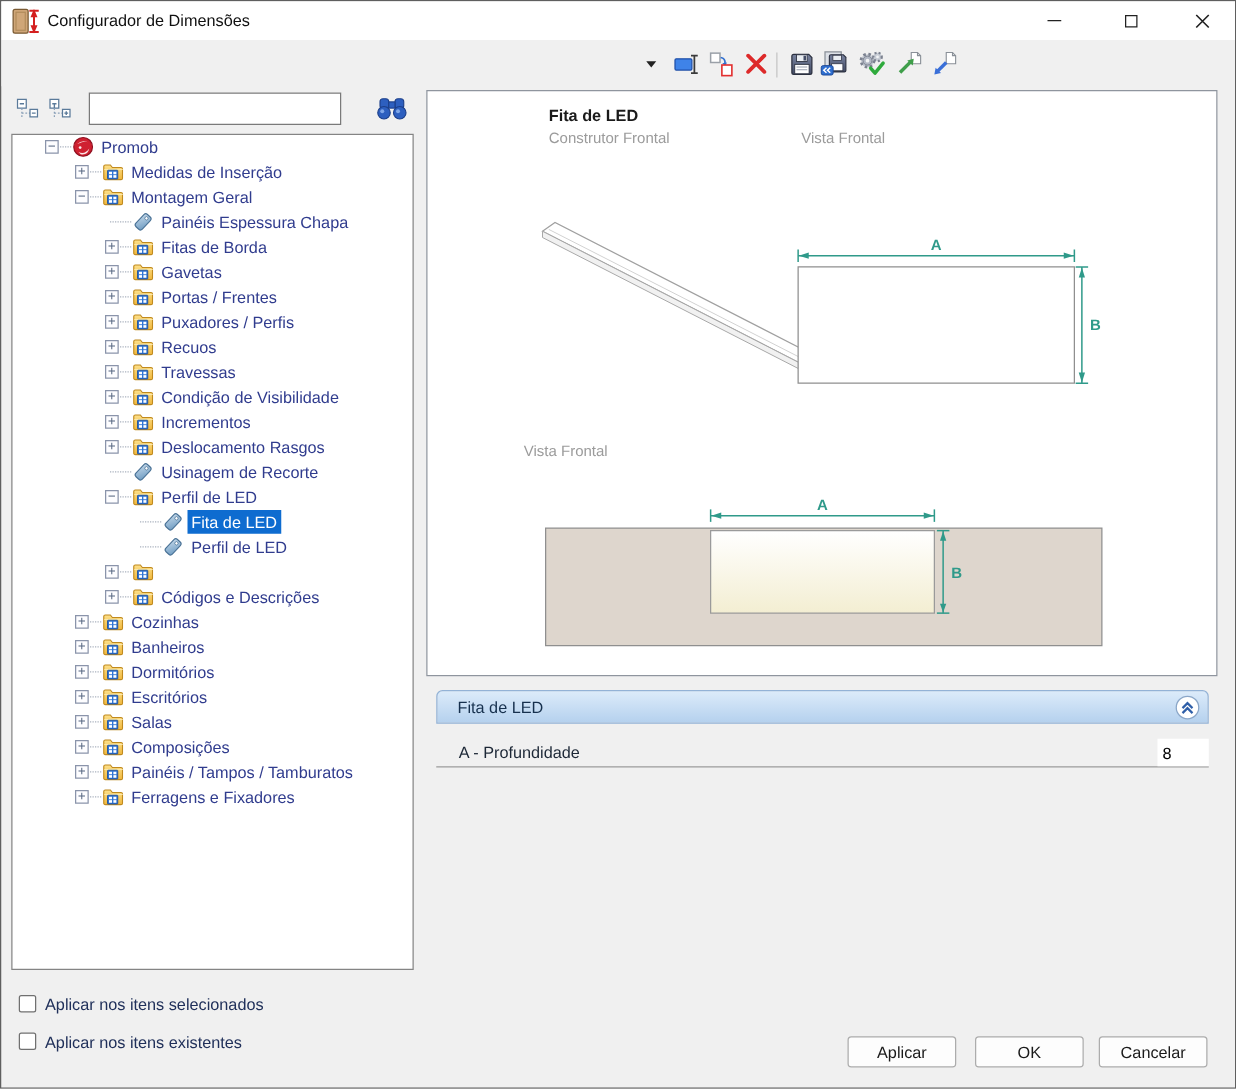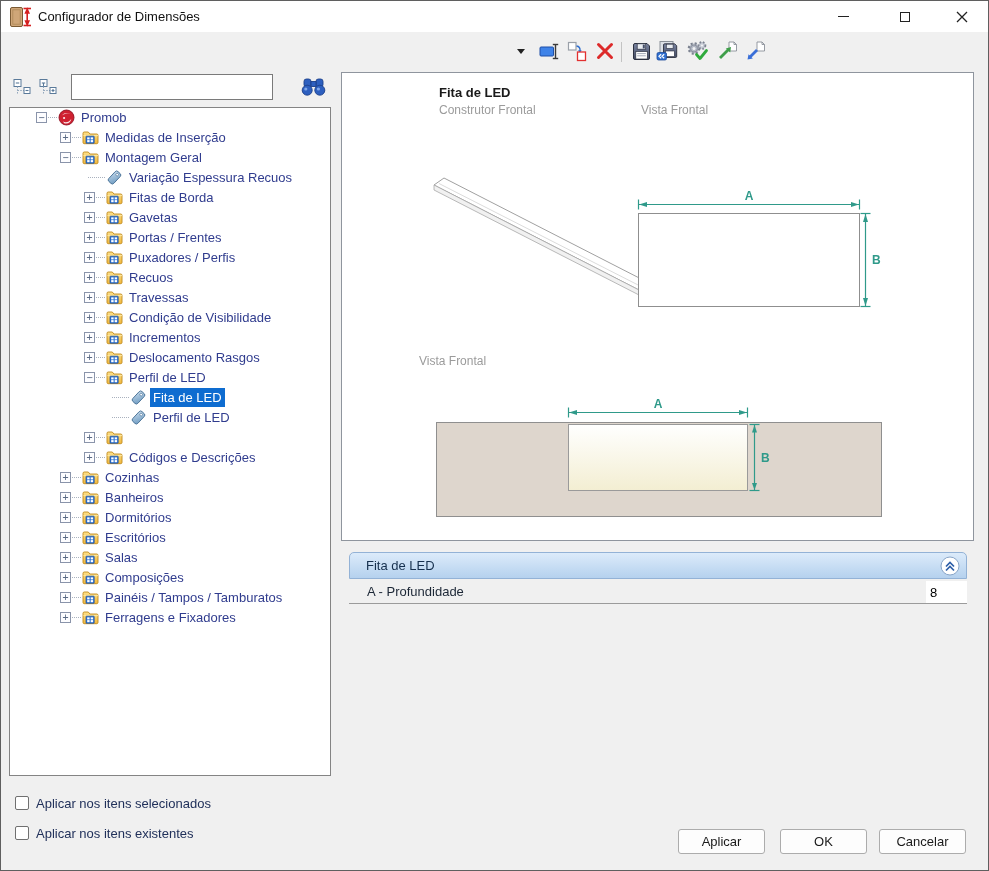--- a/index.html
+++ b/index.html
@@ -45,21 +45,21 @@
   .pv-sub{position:absolute;font-size:12px;color:#9b9b9b;}
   .pv-sub.persp{left:97px;top:30px;}
   .pv-sub.vtop{left:299px;top:30px;}
   .pv-sub.vbottom{left:77px;top:281px;}
   .pv-svg{position:absolute;left:0;top:0;}
   
   .prop-grid{position:absolute;left:348px;top:551px;width:618px;}
   .prop-header{position:relative;height:27px;background:linear-gradient(#dcebfa,#b5d1ee);
     border:1px solid #93b2d6;border-radius:5px 5px 0 0;color:#16304e;font-size:13px;line-height:25px;padding-left:16px;}
   .chev-btn{position:absolute;right:6px;top:3px;width:20px;height:20px;cursor:default;}
-  .prop-rows{margin-top:2px;}
+  .prop-rows{margin-top:12px;}
   .prow{position:relative;height:23px;border-bottom:1px solid #9b9b9b;font-size:13px;color:#1c2736;}
   .prow-label{position:absolute;left:18px;top:0;line-height:22px;}
   .prow-value{position:absolute;left:577px;right:0;top:0;height:22px;background:#fff;border:none;outline:none;
     font-family:"Liberation Sans",sans-serif;font-size:13px;color:#000;padding:0 0 0 4px;}
   
   .chk{position:absolute;left:14px;width:14px;height:14px;background:#fff;border:1px solid #707070;border-radius:2px;cursor:default;}
   .chk-label{position:absolute;left:35px;font-size:13px;color:#20305a;line-height:15px;}
   .btn{position:absolute;top:828px;width:87px;height:25px;background:#fdfdfd;border:1px solid #acacac;
     border-radius:3px;font-family:"Liberation Sans",sans-serif;font-size:13px;color:#1a1a1a;cursor:default;}
   .hidden-defs{position:absolute;width:0;height:0;}
@@ -270,21 +270,21 @@
         <span class="tlabel" style="left:95px">Montagem Geral</span>
       </div>
       <div class="trow">
         <span class="stub" style="left:78px;width:17px"></span>
         <span class="ticon" style="left:96px"><svg width="17" height="17" viewBox="0 0 17 17">
             <g transform="rotate(43 8.5 8.5)">
               <rect x="5" y="1.8" width="7" height="13.4" rx="2" fill="url(#gTag)" stroke="#4a7296" stroke-width="0.9"></rect>
               <circle cx="8.5" cy="4.6" r="1.3" fill="#fff" stroke="#4a7296" stroke-width="0.6"></circle>
             </g>
           </svg></span>
-        <span class="tlabel" style="left:119px">Variação Espessura Recuos</span>
+        <span class="tlabel" style="left:119px">Painéis Espessura Chapa</span>
       </div>
       <div class="trow">
         <span class="exp" style="left:74px"><span>+</span></span>
         <span class="stub" style="left:86px;width:9px"></span>
         <span class="ticon" style="left:96px"><svg width="17" height="16" viewBox="0 0 17 16">
             <path d="M1 4.2 C1 3.5 1.5 3 2.2 3 h4.1 l1.6 2 h6.9 c0.7 0 1.2 0.5 1.2 1.2 v7.3 c0 0.7 -0.5 1.2 -1.2 1.2 H2.2 C1.5 14.7 1 14.2 1 13.5 Z" fill="url(#gFold)" stroke="#c08a1e" stroke-width="0.9"></path>
             <path d="M1.4 6.6 h14.8" stroke="#fce9a8" stroke-width="0.9"></path>
             <rect x="4" y="7.2" width="8.2" height="7" rx="0.5" fill="#2f74d4" stroke="#1d4f9e" stroke-width="0.7"></rect>
             <rect x="5.2" y="8.4" width="2.4" height="2" fill="#fff"></rect>
             <rect x="8.7" y="8.4" width="2.4" height="2" fill="#fff"></rect>
@@ -397,20 +397,30 @@
         <span class="ticon" style="left:96px"><svg width="17" height="16" viewBox="0 0 17 16">
             <path d="M1 4.2 C1 3.5 1.5 3 2.2 3 h4.1 l1.6 2 h6.9 c0.7 0 1.2 0.5 1.2 1.2 v7.3 c0 0.7 -0.5 1.2 -1.2 1.2 H2.2 C1.5 14.7 1 14.2 1 13.5 Z" fill="url(#gFold)" stroke="#c08a1e" stroke-width="0.9"></path>
             <path d="M1.4 6.6 h14.8" stroke="#fce9a8" stroke-width="0.9"></path>
             <rect x="4" y="7.2" width="8.2" height="7" rx="0.5" fill="#2f74d4" stroke="#1d4f9e" stroke-width="0.7"></rect>
             <rect x="5.2" y="8.4" width="2.4" height="2" fill="#fff"></rect>
             <rect x="8.7" y="8.4" width="2.4" height="2" fill="#fff"></rect>
             <rect x="5.2" y="11.1" width="2.4" height="2.1" fill="#fff"></rect>
             <rect x="8.7" y="11.1" width="2.4" height="2.1" fill="#fff"></rect>
           </svg></span>
         <span class="tlabel" style="left:119px">Deslocamento Rasgos</span>
+      </div>
+      <div class="trow">
+        <span class="stub" style="left:78px;width:17px"></span>
+        <span class="ticon" style="left:96px"><svg width="17" height="17" viewBox="0 0 17 17">
+            <g transform="rotate(43 8.5 8.5)">
+              <rect x="5" y="1.8" width="7" height="13.4" rx="2" fill="url(#gTag)" stroke="#4a7296" stroke-width="0.9"></rect>
+              <circle cx="8.5" cy="4.6" r="1.3" fill="#fff" stroke="#4a7296" stroke-width="0.6"></circle>
+            </g>
+          </svg></span>
+        <span class="tlabel" style="left:119px">Usinagem de Recorte</span>
       </div>
       <div class="trow">
         <span class="exp" style="left:74px"><span>−</span></span>
         <span class="stub" style="left:86px;width:9px"></span>
         <span class="ticon" style="left:96px"><svg width="17" height="16" viewBox="0 0 17 16">
             <path d="M1 4.2 C1 3.5 1.5 3 2.2 3 h4.1 l1.6 2 h6.9 c0.7 0 1.2 0.5 1.2 1.2 v7.3 c0 0.7 -0.5 1.2 -1.2 1.2 H2.2 C1.5 14.7 1 14.2 1 13.5 Z" fill="url(#gFold)" stroke="#c08a1e" stroke-width="0.9"></path>
             <path d="M1.4 6.6 h14.8" stroke="#fce9a8" stroke-width="0.9"></path>
             <rect x="4" y="7.2" width="8.2" height="7" rx="0.5" fill="#2f74d4" stroke="#1d4f9e" stroke-width="0.7"></rect>
             <rect x="5.2" y="8.4" width="2.4" height="2" fill="#fff"></rect>
             <rect x="8.7" y="8.4" width="2.4" height="2" fill="#fff"></rect>

